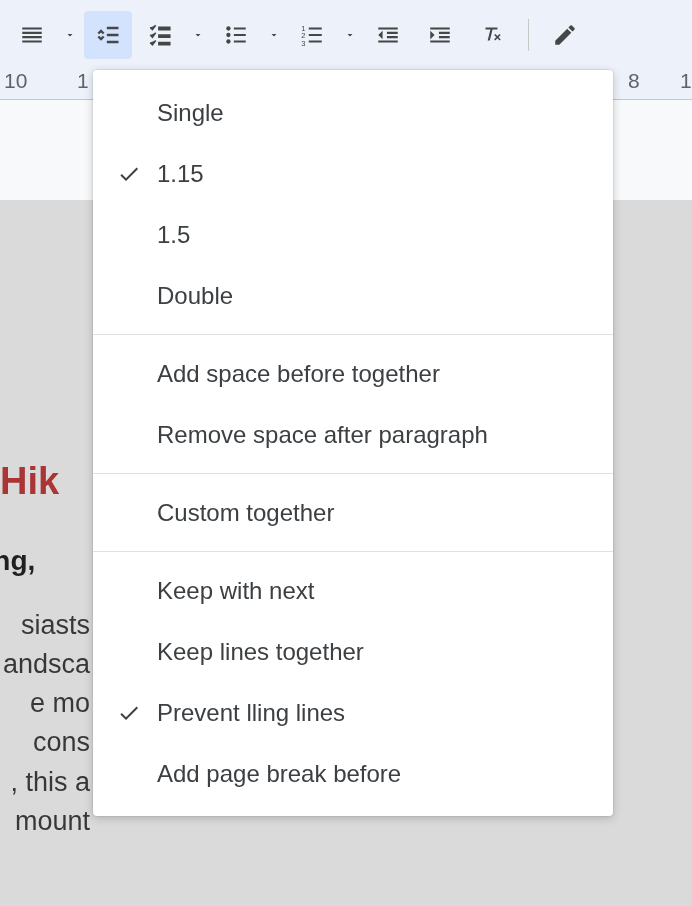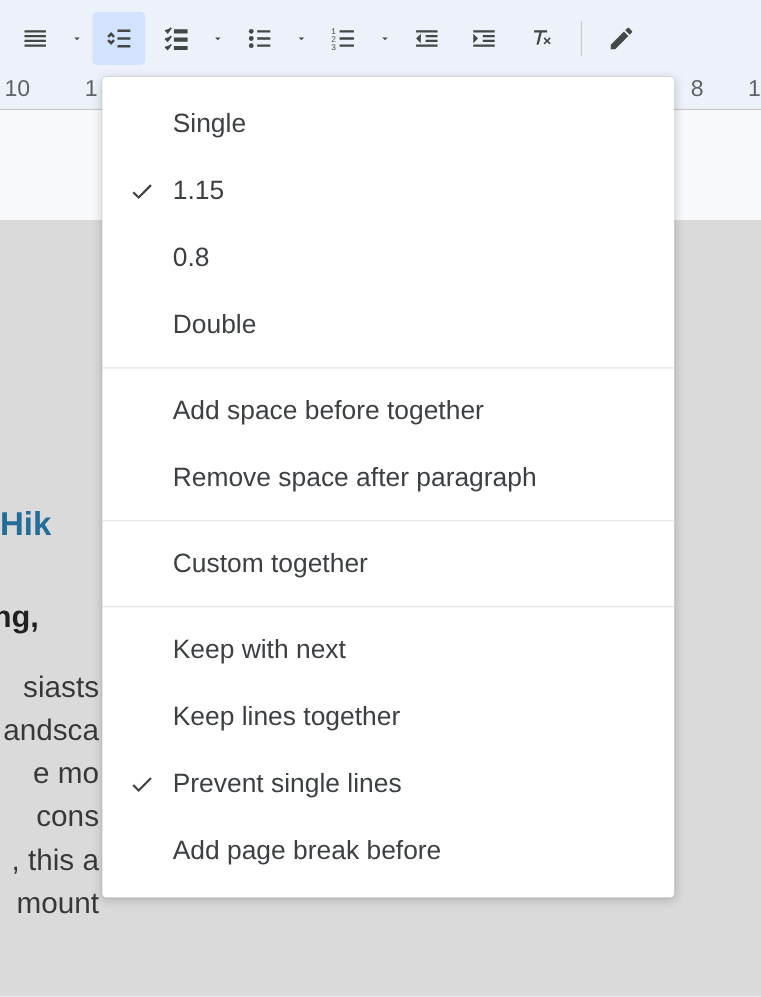--- a/index.html
+++ b/index.html
@@ -66,22 +66,22 @@
       bottom: 6px;
       font-size: 21px;
     }
     .document-area {
       background: #f8f9fa;
       height: calc(100% - 100px);
       position: relative;
       padding-top: 60px;
     }
     .doc-title {
-      color: #0369a1;
-      font-size: 30px;
+      color: #b91c1c;
+      font-size: 38px;
       font-weight: bold;
       position: absolute;
       top: 200px;
       left: 0;
     }
     .doc-subtitle {
       color: #000000;
       font-size: 28px;
       font-weight: bold;
       position: absolute;
@@ -262,21 +262,21 @@
   <div class="menu-item">
     <span class="menu-check">
       <svg width="24" height="24" viewBox="0 0 24 24">
           <path fill="#3c4043" d="M9 16.17L4.83 12l-1.42 1.41L9 19 21 7l-1.41-1.41z"></path>
         </svg>
     </span>
     <span class="menu-label">1.15</span>
   </div>
   <div class="menu-item">
     <span class="menu-check"></span>
-    <span class="menu-label">0.8</span>
+    <span class="menu-label">1.5</span>
   </div>
   <div class="menu-item">
     <span class="menu-check"></span>
     <span class="menu-label">Double</span>
   </div>
   <div class="menu-separator"></div>
   <div class="menu-item">
     <span class="menu-check"></span>
     <span class="menu-label">Add space before together</span>
   </div>
@@ -297,19 +297,19 @@
   <div class="menu-item">
     <span class="menu-check"></span>
     <span class="menu-label">Keep lines together</span>
   </div>
   <div class="menu-item">
     <span class="menu-check">
       <svg width="24" height="24" viewBox="0 0 24 24">
           <path fill="#3c4043" d="M9 16.17L4.83 12l-1.42 1.41L9 19 21 7l-1.41-1.41z"></path>
         </svg>
     </span>
-    <span class="menu-label">Prevent single lines</span>
+    <span class="menu-label">Prevent lling lines</span>
   </div>
   <div class="menu-item">
     <span class="menu-check"></span>
     <span class="menu-label">Add page break before</span>
   </div>
 </div>
 
 </body></html>

